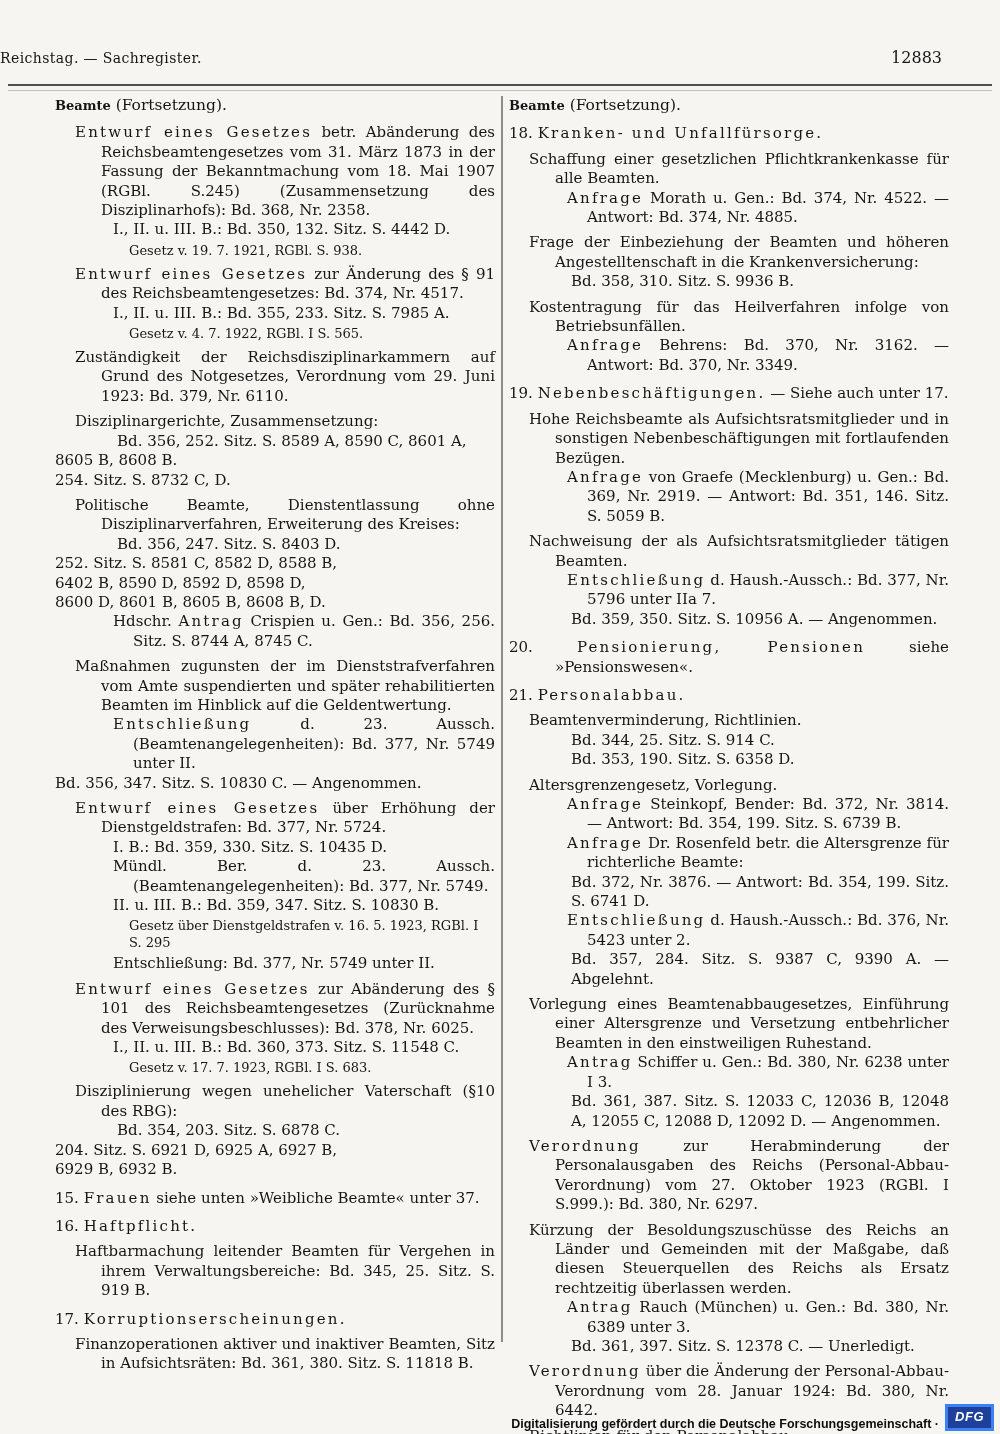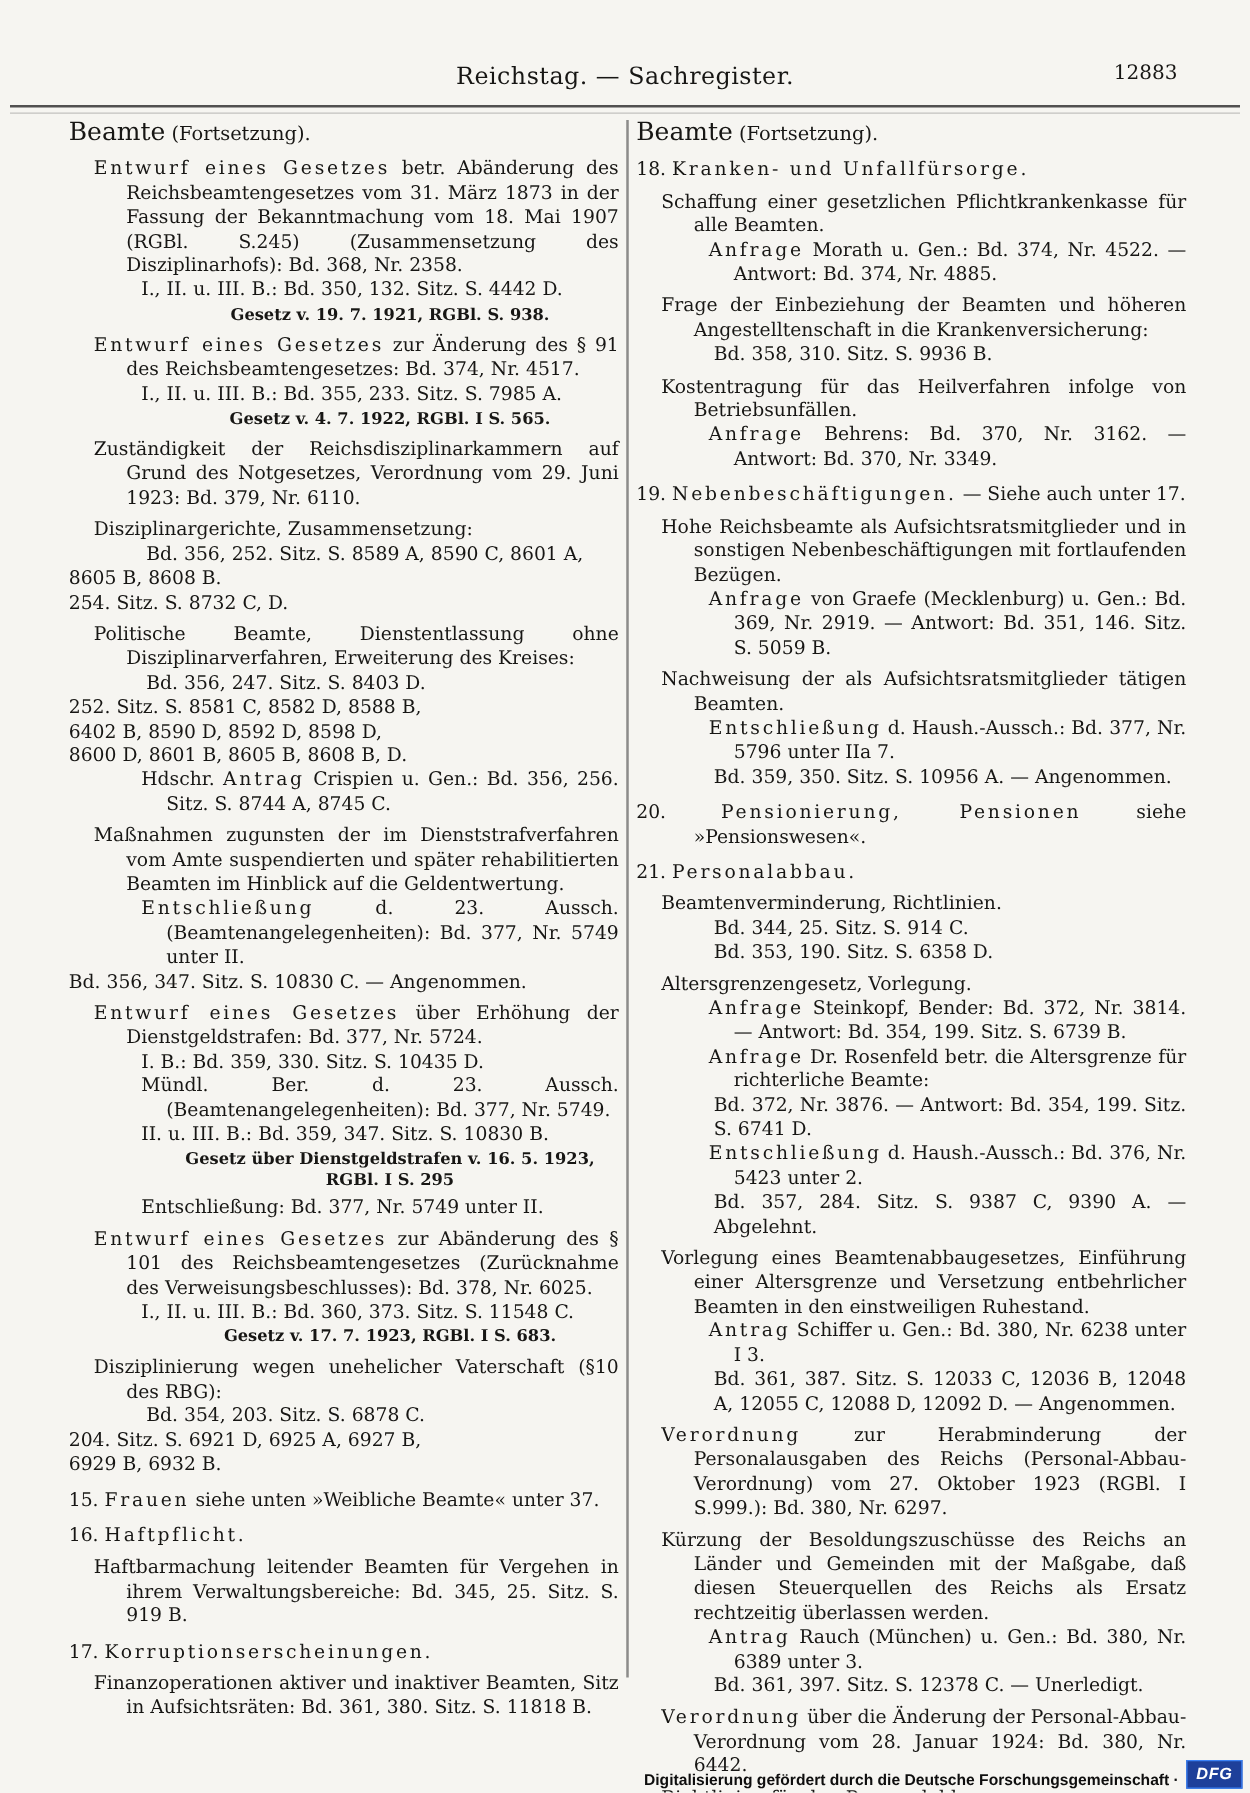--- a/index.html
+++ b/index.html
@@ -1,49 +1,49 @@
 <!DOCTYPE html>
 <html lang="de"><head>
 <meta charset="utf-8">
 <style>
   html,body{margin:0;padding:0}
   body{
     width:1000px;height:1434px;position:relative;overflow:hidden;
     background:#f6f5f1;color:#171614;
     font-family:"DejaVu Serif","Liberation Serif",serif;
   }
-  .page-title{position:absolute;top:50px;left:0;width:100%;text-align:center;
-    font-size:19px;letter-spacing:.4px}
+  .page-title{position:absolute;top:50px;left:0;width:100%;text-align:left;
+    font-size:14px;letter-spacing:.4px}
   .page-number{position:absolute;top:48px;right:58px;font-size:16px}
   .head-rule{position:absolute;top:84px;left:8px;right:8px;height:4px;
     border-top:2px solid rgba(45,45,45,.82);
     border-bottom:1px solid rgba(60,60,60,.28)}
   .col-divider{position:absolute;top:96px;left:501px;width:2px;height:1246px;
     background:rgba(70,70,70,.6)}
   .col{position:absolute;top:96px;width:440px;font-size:15px;line-height:19.4px;
     text-align:justify}
   #col-left{left:55px}
   #col-right{left:509px}
   .ln{margin:0}
   .h{font-size:15.5px;margin-bottom:8px;text-align:left}
-  .h .seg-b{font-weight:normal;font-size:20px}
+  .h .seg-b{font-weight:bold;font-size:13px}
   .main{margin-top:6px;padding-left:46px;text-indent:-26px}
   .num{margin-top:9px;padding-left:46px;text-indent:-46px}
   .sub1{padding-left:78px;text-indent:-20px}
   .sub2{padding-left:62px}
   .cont{text-align:left}
-  .law{font-weight:bold;font-size:13px;line-height:17px;padding-left:74px;
-    margin:2px 0 3px;text-align:center}
+  .law{font-weight:normal;font-size:13px;line-height:17px;padding-left:74px;
+    margin:2px 0 3px;text-align:left}
   .seg-sp{letter-spacing:2.2px}
   .seg-b{font-weight:bold}
   .footer{position:absolute;right:6px;bottom:3px;display:flex;align-items:flex-end;
     gap:6px;font-family:"Liberation Sans",sans-serif}
   .footer-text{font-size:12.5px;font-weight:bold;color:#0e0e0e}
   .dfg-logo{background:#1e409a;color:#ffffff;font-size:13px;font-weight:bold;
-    font-style:italic;padding:2px 7px 3px;border:1px solid #3b82f6;
+    font-style:italic;padding:2px 7px 3px;border:3px solid #3b82f6;
     letter-spacing:.5px;line-height:16px}
 </style>
 </head>
 <body>
 
 <div class="page-title">Reichstag. — Sachregister.</div>
 <div class="page-number">12883</div>
 <div class="head-rule"></div>
 <div class="col-divider"></div>
 

